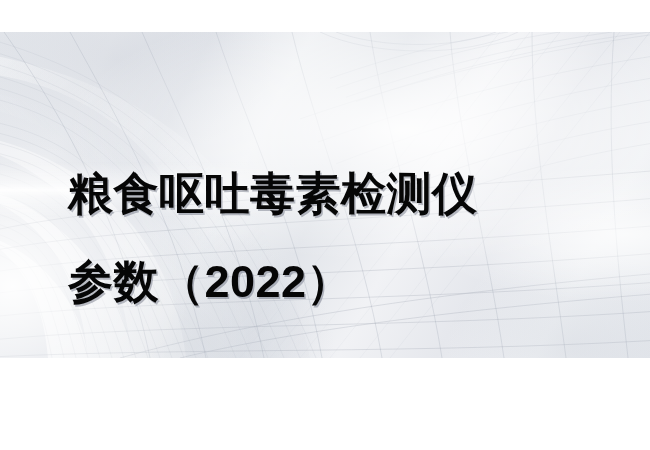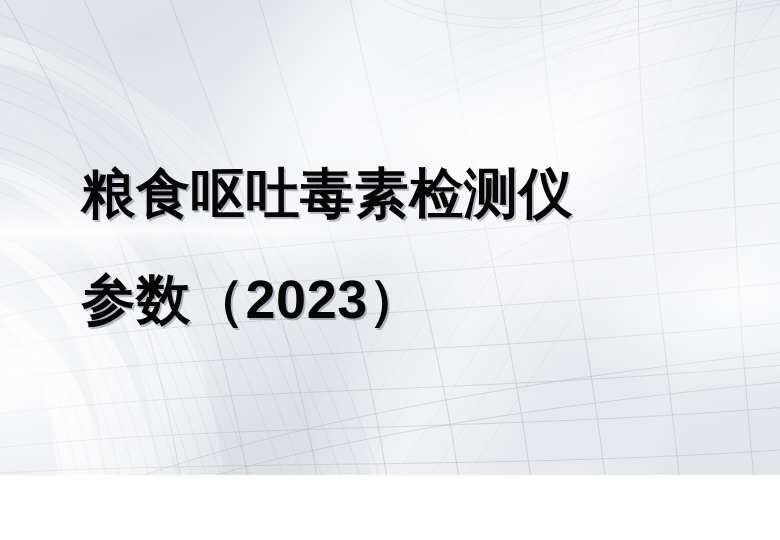--- a/index.html
+++ b/index.html
@@ -3,24 +3,25 @@
 <meta charset="utf-8">
 <style>
   html, body {
     margin: 0;
     padding: 0;
     background: #ffffff;
   }
   #banner {
     position: relative;
     width: 650px;
-    height: 396px;
+    height: 326px;
     overflow: hidden;
     background: #e7e9ec;
     font-family: "Liberation Sans", "DejaVu Sans", sans-serif;
+    margin-top: 32px;
   }
   .layer {
     position: absolute;
     inset: 0;
     width: 100%;
     height: 100%;
   }
   
   #bg-base {
     background:
@@ -187,16 +188,16 @@
       <path d="M320,0 C372,34 466,36 518,0"></path>
     </g>
   </svg>
 
   <div class="layer" id="bg-shade"></div>
   <div class="layer" id="bg-glow"></div>
   <div class="layer" id="bg-streak"></div>
 
   <div id="title-block">
     <div class="title-line">粮食呕吐毒素检测仪</div>
-    <div class="title-line">参数（2023）</div>
+    <div class="title-line">参数（2022）</div>
   </div>
 
 </div>
 
 </body></html>

